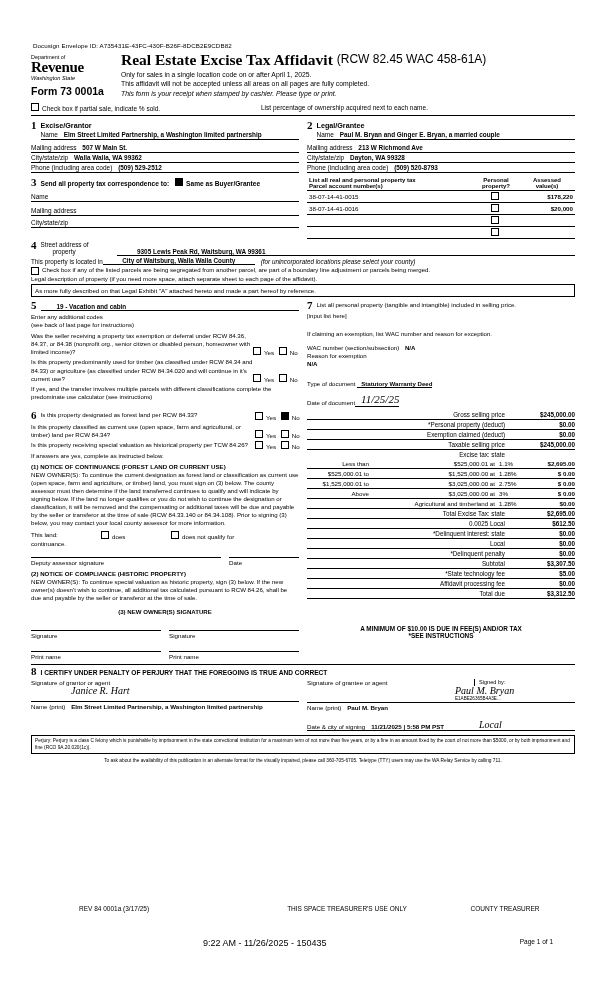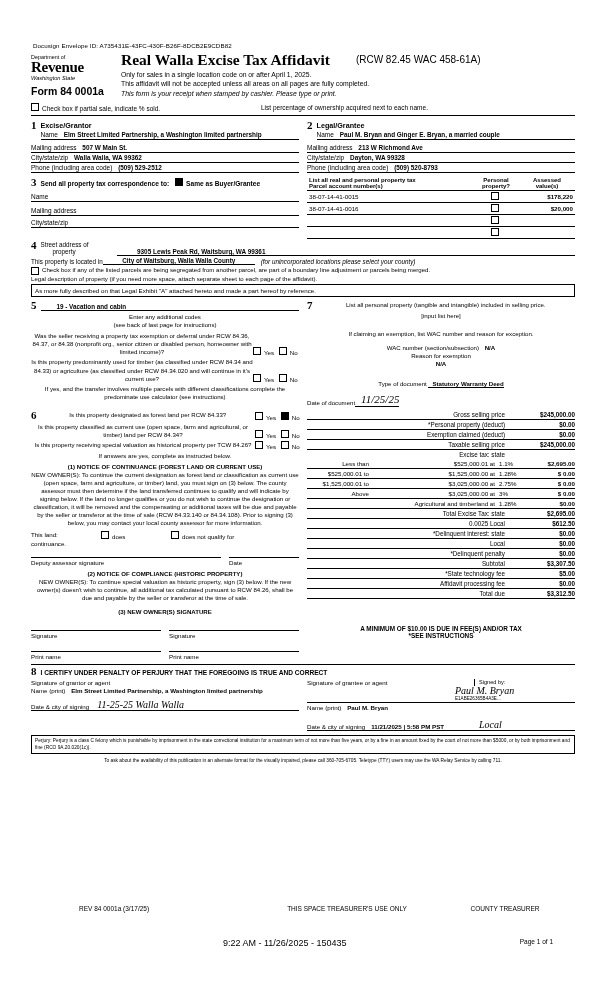--- a/index.html
+++ b/index.html
@@ -8,73 +8,73 @@
   .env{position:absolute;left:30px;top:42px;font-size:6.2px;letter-spacing:.1px;}
   .sheet{position:absolute;left:28px;top:52px;width:544px;}
   .hdr{display:flex;align-items:flex-start;}
   .logo{width:86px;font-size:6px;line-height:1.15;padding-top:2px;}
   .logo .dep{font-size:5.4px;}
   .logo .rev{font-family:"Liberation Serif",serif;font-weight:bold;font-size:15px;letter-spacing:-.3px;line-height:1;}
   .logo .ws{font-size:5.6px;font-style:italic;}
   .logo .form{font-weight:bold;font-size:10.5px;margin-top:3px;}
   .titlewrap{flex:1;padding-left:4px;}
   .title{font-family:"Liberation Serif",serif;font-weight:bold;font-size:15.5px;line-height:1;}
-  .title .rcw{font-family:"Liberation Sans",sans-serif;font-weight:normal;font-size:10px;vertical-align:2px;margin-left:22px;}
+  .title .rcw{font-family:"Liberation Sans",sans-serif;font-weight:normal;font-size:12px;vertical-align:2px;}
   .sub{font-size:6.8px;line-height:1.45;margin-top:2px;}
   .chkline{display:flex;font-size:6.5px;margin-top:4px;align-items:center;}
   .sqr{display:inline-block;width:6px;height:6px;border:1px solid #000;margin-right:3px;}
   .chkline .l{width:230px;}
   .rule{border-top:1px solid #000;}
   .cols{display:flex;margin-top:3px;}
   .colL{width:272px;padding-right:4px;}
   .colR{width:272px;padding-left:4px;}
   .secnum{font-family:"Liberation Serif",serif;font-weight:bold;font-size:11px;float:left;margin-right:4px;line-height:.9;}
   .sechd{font-size:7.2px;font-weight:bold;padding-top:2px;}
   .fld{font-size:6.5px;border-bottom:1px solid #000;padding:1px 0 1px 0;white-space:nowrap;overflow:hidden;}
   .fld .lab{display:inline-block;}
   .fld .val{font-weight:bold;font-size:6.4px;padding-left:4px;}
   .tbl{width:100%;border-collapse:collapse;font-size:6px;}
   .tbl th{font-weight:bold;font-size:6px;border-bottom:1px solid #000;padding:1px 2px;vertical-align:bottom;}
   .tbl td{padding:1px 2px;border-bottom:1px solid #000;font-size:6.2px;}
   .tbl td.c{text-align:center;}
   .tbl td.r{text-align:right;font-weight:bold;}
   .box{border:1px solid #000;padding:2px 3px;font-size:6.2px;margin-top:2px;}
-  .small{font-size:6.1px;line-height:1.32;text-align:center;}
+  .small{font-size:6.1px;line-height:1.32;}
   .tiny{font-size:5.5px;line-height:1.3;}
   .moneyrow{display:flex;font-size:6.3px;border-bottom:1px solid #000;padding:1px 0;}
   .moneyrow .ml{flex:1;text-align:right;padding-right:6px;}
   .moneyrow .mv{width:64px;text-align:right;font-weight:bold;}
   .moneyrow.nb{border-bottom:none;}
   .sig{border-top:1px solid #000;font-size:6.2px;padding-top:1px;}
   .handw{font-family:"Liberation Serif",serif;font-style:italic;font-size:11px;}
   .handw2{font-family:"Liberation Serif",serif;font-style:italic;font-size:10px;}
   .footer{position:absolute;left:28px;top:905px;width:544px;font-size:6.5px;}
-  .ts{position:absolute;left:200px;top:938px;font-size:9px;margin-left:20px;}
+  .ts{position:absolute;left:200px;top:938px;font-size:9px;}
   .bold{font-weight:bold;}
   .flexrow{display:flex;align-items:flex-end;}
 </style>
 </head>
 <body>
 
 <div class="page">
 
   <div class="env">Docusign Envelope ID: A735431E-43FC-430F-B26F-8DCB2E9CDB82</div>
 
   <div class="sheet">
 
     <div class="hdr">
       <div class="logo">
         <div class="dep">Department of</div>
         <div class="rev">Revenue</div>
         <div class="ws">Washington State</div>
-        <div class="form">Form 84 0001a</div>
+        <div class="form">Form 73 0001a</div>
       </div>
       <div class="titlewrap">
         <div class="title">
-          <span>Real Walla Excise Tax Affidavit</span>
+          <span>Real Estate Excise Tax Affidavit</span>
           <span class="rcw">(RCW 82.45 WAC 458-61A)</span>
         </div>
         <div class="sub">
           <div>Only for sales in a single location code on or after April 1, 2025.</div>
           <div>This affidavit will not be accepted unless all areas on all pages are fully completed.</div>
           <div style="font-style:italic">This form is your receipt when stamped by cashier. Please type or print.</div>
         </div>
       </div>
     </div>
 
@@ -417,27 +417,26 @@
     </div>
 
     <div style="margin-top:4px;border-top:1px solid #000;padding-top:2px">
       <div style="display:flex;align-items:center">
         <span class="secnum">8</span>
         <span style="font-size:6.6px;font-weight:bold">I CERTIFY UNDER PENALTY OF PERJURY THAT THE FOREGOING IS TRUE AND CORRECT</span>
       </div>
       <div class="cols" style="margin-top:2px">
         <div class="colL">
           <div style="font-size:6.2px">Signature of grantor or agent</div>
+          <div style="border-bottom:1px solid #000;height:15px;position:relative">
+            <span class="handw2" style="position:absolute;left:40px;top:-1px">Janice R. Hart</span>
+          </div>
           <div style="font-size:6.2px;margin-top:1px">
             <span>Name (print)</span>
             <span class="bold" style="padding-left:4px">Elm Street Limited Partnership, a Washington limited partnership</span>
-          </div>
-          <div style="display:flex;align-items:flex-end;margin-top:5px;border-bottom:1px solid #000">
-            <span style="font-size:6.2px">Date &amp; city of signing</span>
-            <span class="handw2" style="padding-left:8px">11-25-25   Walla Walla</span>
           </div>
         </div>
         <div class="colR">
           <div style="font-size:6.2px;display:flex">
             <span style="flex:1">Signature of grantee or agent</span>
             <span style="width:96px;border-left:1px solid #000;padding-left:4px;font-size:5.6px">Signed by:</span>
           </div>
           <div style="border-bottom:1px solid #000;height:16px;position:relative">
             <span class="handw2" style="position:absolute;left:148px;top:-1px">Paul M. Bryan</span>
             <span style="position:absolute;left:148px;top:10px;font-size:4.6px">E1ABE26365B4A3E...</span>

